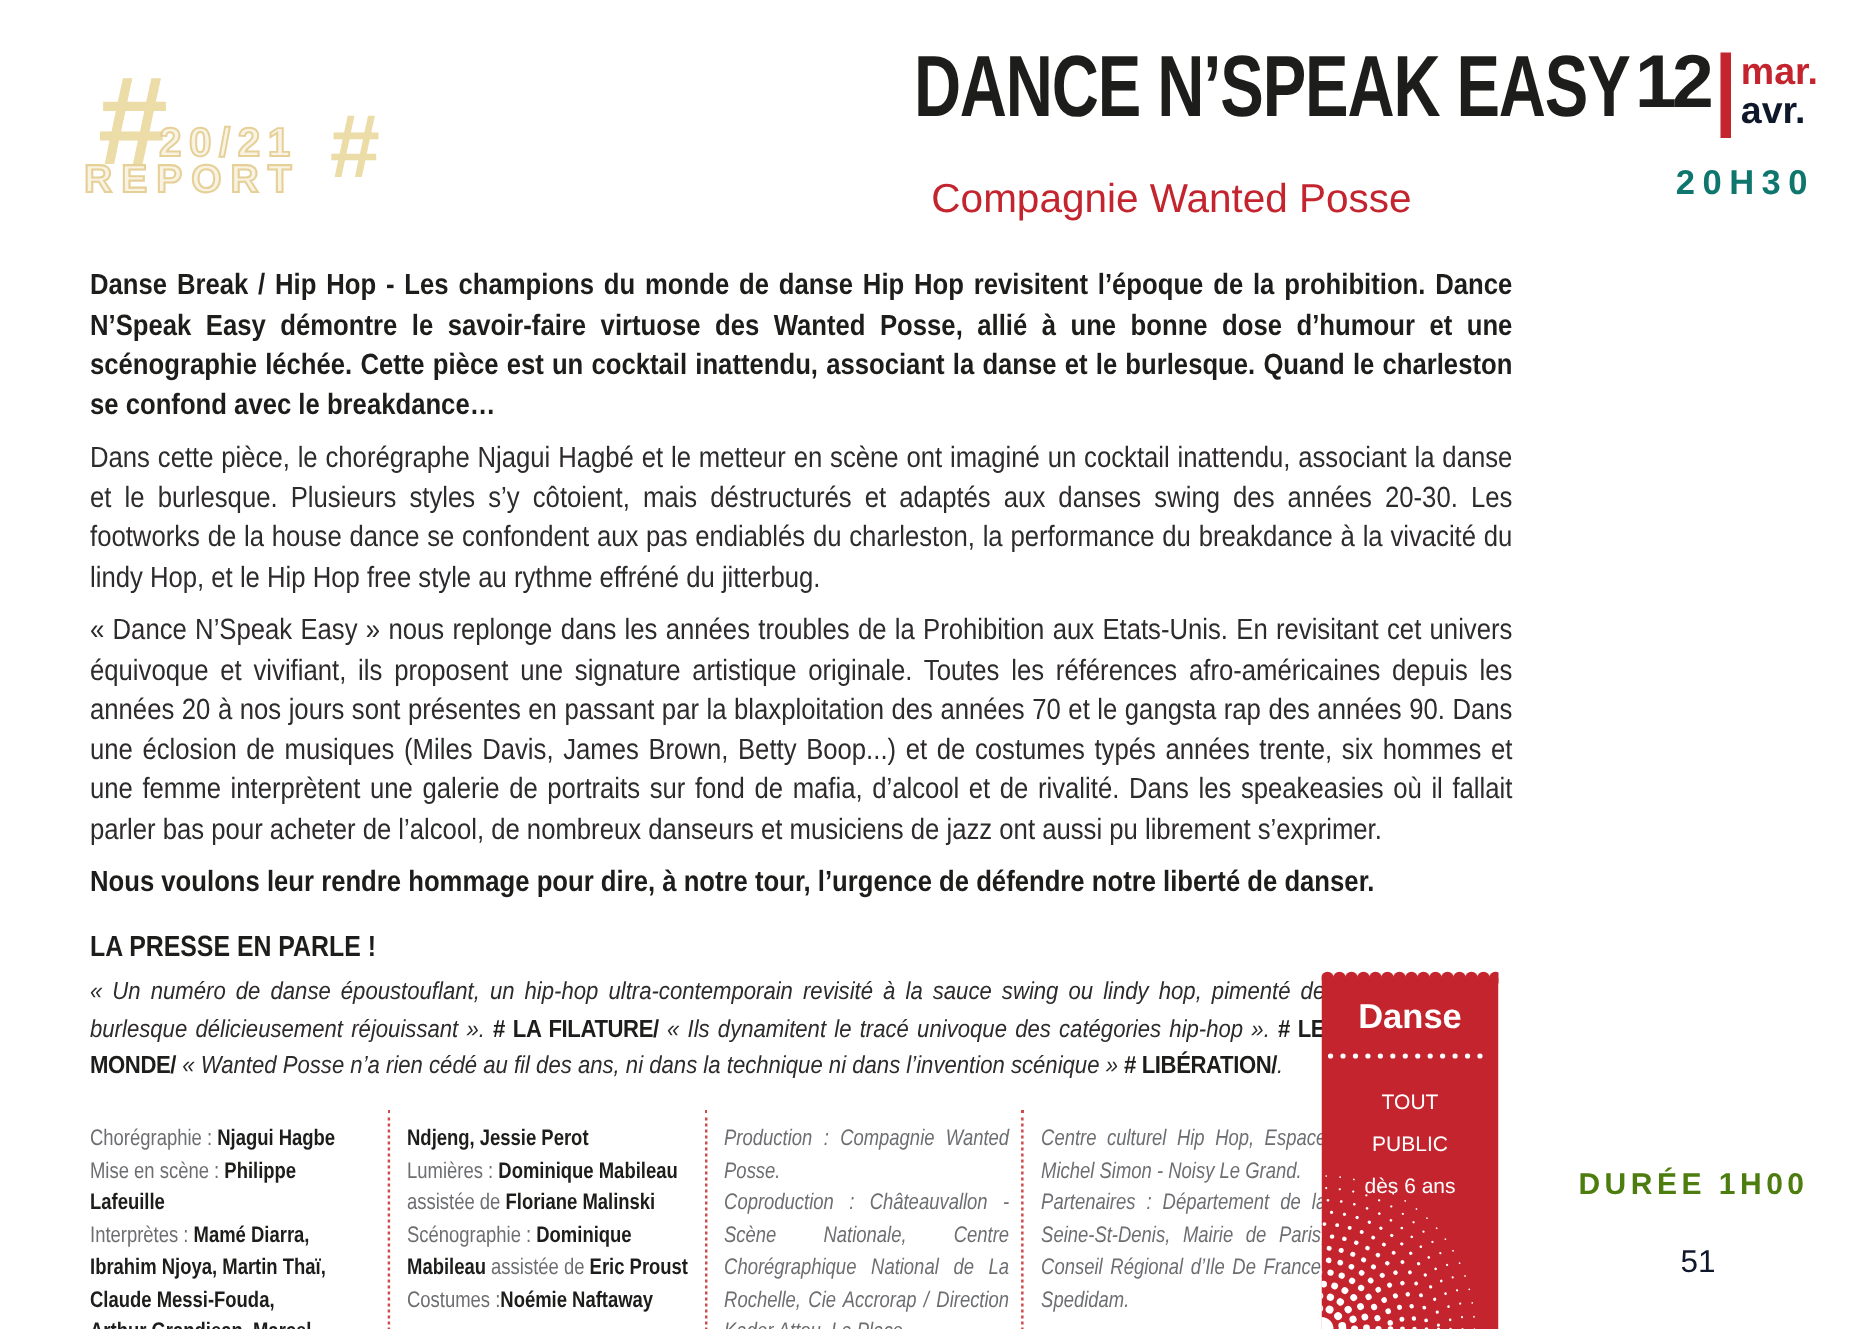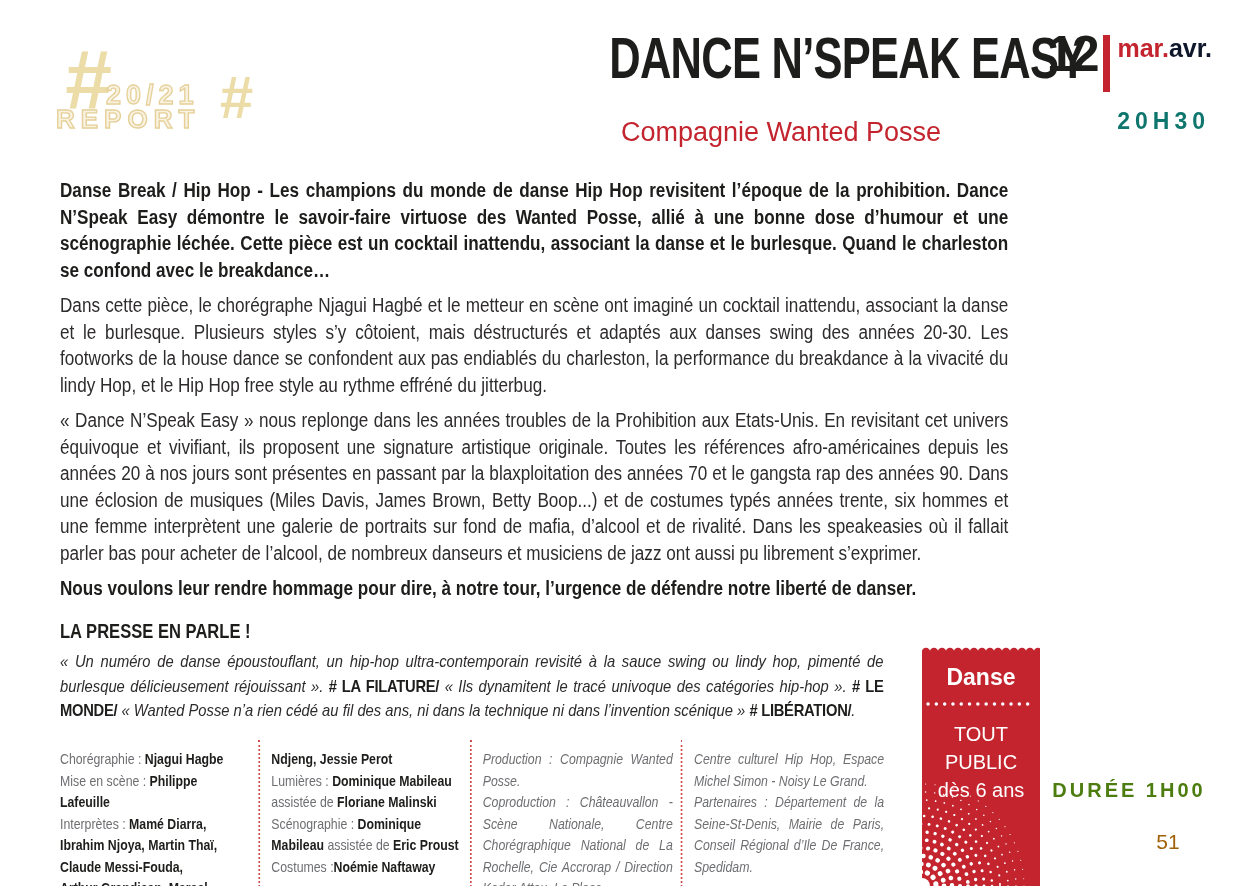--- a/index.html
+++ b/index.html
@@ -25,21 +25,21 @@
   
   .header-block { position:absolute; left:552px; top:24px; width:458px; text-align:center; }
   .title { font-size:58px; font-weight:bold; color:#1d1d1b; white-space:nowrap;
            transform:scaleX(0.75); transform-origin:center top; letter-spacing:-1px; }
   .subtitle { margin-top:26px; font-size:27px; color:#c3242e; font-weight:normal; letter-spacing:0; }
 
   .datebox { position:absolute; left:1046px; top:34px; width:166px; }
   .daterow { display:flex; justify-content:flex-end; align-items:flex-start; }
   .day { font-size:50px; font-weight:bold; color:#1d1d1b; line-height:0.82; letter-spacing:-3px; }
   .datebar { width:7px; height:57px; background:#c3242e; margin:1px 7px 0 7px; }
-  .months { display:flex; flex-direction:row; font-weight:bold; font-size:25px; line-height:26px; padding-top:1px; }
+  .months { display:flex; flex-direction:column; font-weight:bold; font-size:25px; line-height:26px; padding-top:1px; }
   .month-top { color:#c3242e; }
   .month-bottom { color:#0f172a; }
   .time { text-align:right; font-size:23px; font-weight:bold; letter-spacing:5px; color:#0f766e; margin-top:16px; padding-right:2px; }
 
   
   .bodytext { position:absolute; left:60px; top:177px; width:1080px;
               transform:scaleX(0.878); transform-origin:left top;
               font-size:19.5px; line-height:26.5px; text-align:justify; color:#2e2b2c; }
   .bodytext p { margin-bottom:9px; }
   .bodytext p.bold { font-weight:bold; color:#1d1d1b; }
@@ -57,29 +57,29 @@
   .credits { position:absolute; left:60px; top:740px; width:1015px; display:flex;
              transform:scaleX(0.82); transform-origin:left top; }
   .credit-col { flex:1 1 0; padding:8px 10px 0 14px; font-size:15px; line-height:21.5px; color:#6d6e71; min-height:128px; }
   .credit-col:first-child { padding-left:0; }
   .credit-col + .credit-col { border-left:2px dotted #cf4a4a; }
   .credit-col .b { font-weight:bold; color:#1d1d1b; }
   .credit-col.italic { font-style:italic; }
   .credit-col.justify div { text-align:justify; }
 
   
-  .badge { position:absolute; left:922px; top:644px; width:118px; height:242px; }
+  .badge { position:absolute; left:881px; top:644px; width:118px; height:242px; }
   .badge svg { position:absolute; left:0; top:0; }
   .badge .cat { position:absolute; top:20px; width:100%; text-align:center; color:#fff; font-weight:bold; font-size:23px; }
-  .badge .aud { position:absolute; top:76px; width:100%; text-align:center; color:#fff; font-size:20px; line-height:28px; }
+  .badge .aud { position:absolute; top:76px; width:100%; text-align:center; color:#fff; font-size:14px; line-height:28px; }
 
   
   .duration { position:absolute; left:1046px; top:779px; width:166px; text-align:center;
               color:#4d7c0f; font-weight:bold; font-size:20px; letter-spacing:3px; white-space:nowrap; }
-  .pagenum { position:absolute; left:1146px; top:830px; width:44px; text-align:center; font-size:21px; color:#a16207; }
+  .pagenum { position:absolute; left:1110px; top:830px; width:44px; text-align:center; font-size:21px; color:#0f172a; }
 </style>
 </head>
 <body>
 
 <div class="page">
 
   <div class="logo">
     <span class="hash1">#</span>
     <span class="season">20/21</span>
     <span class="hash2">#</span>

